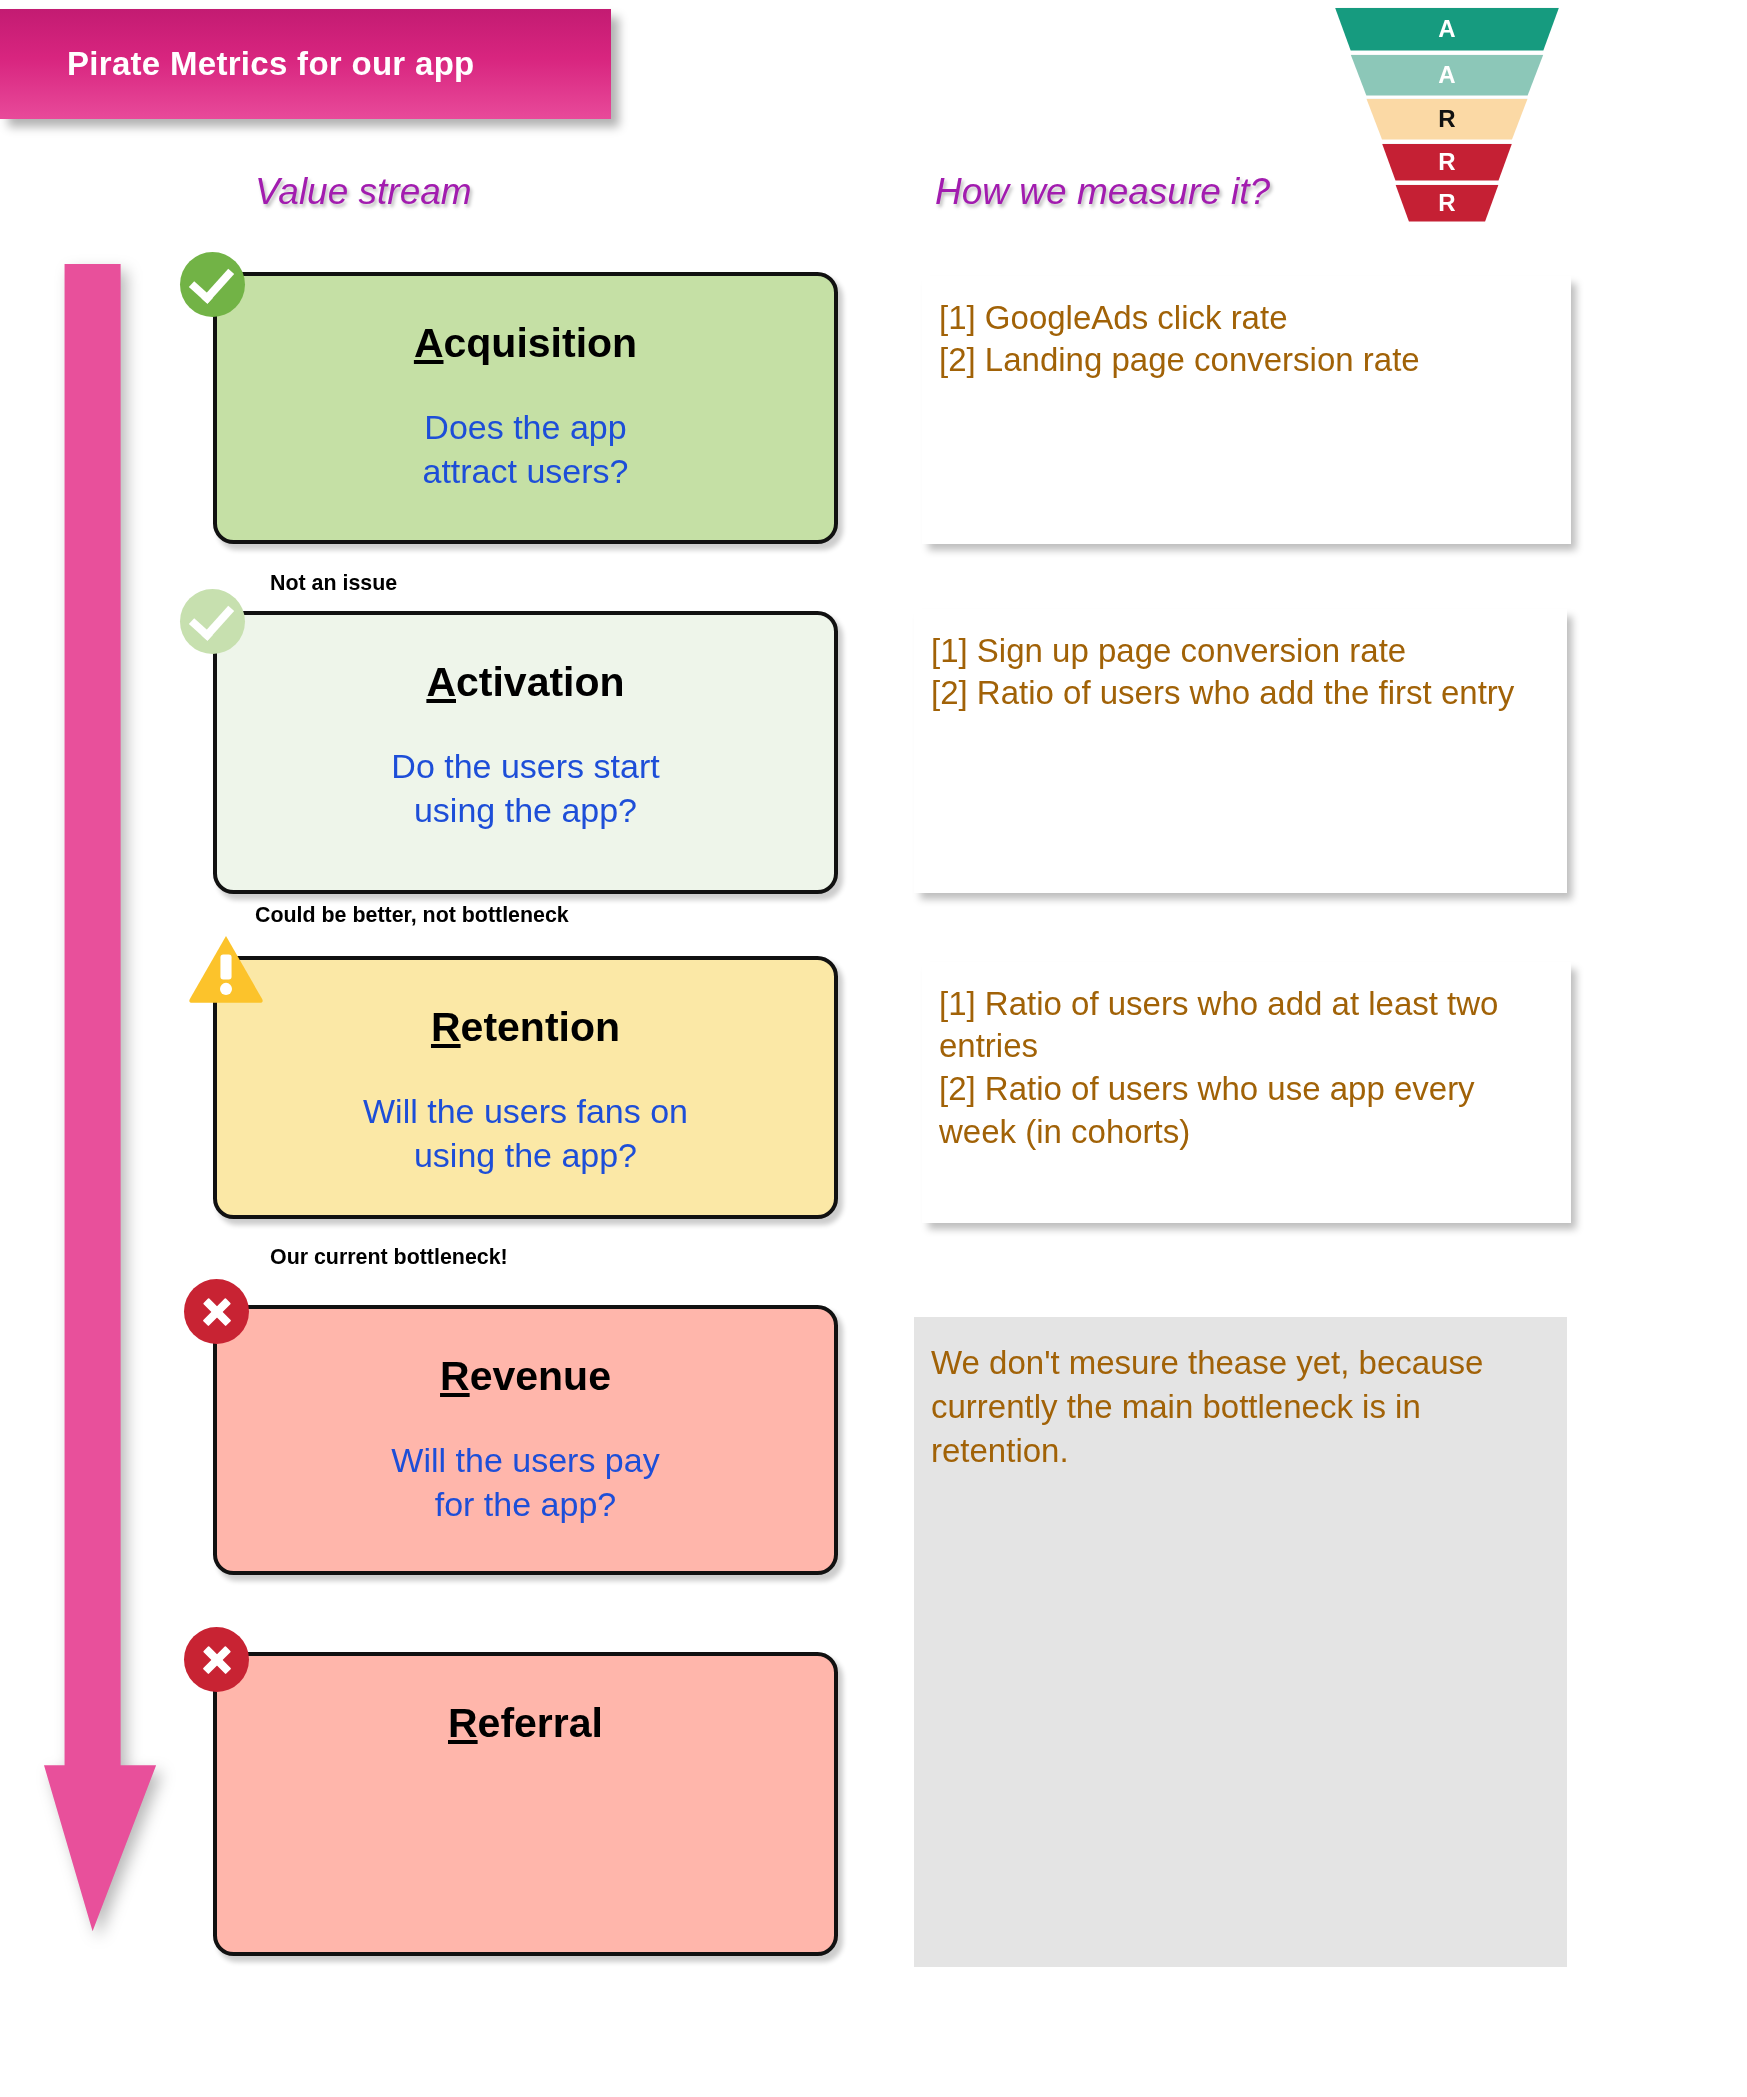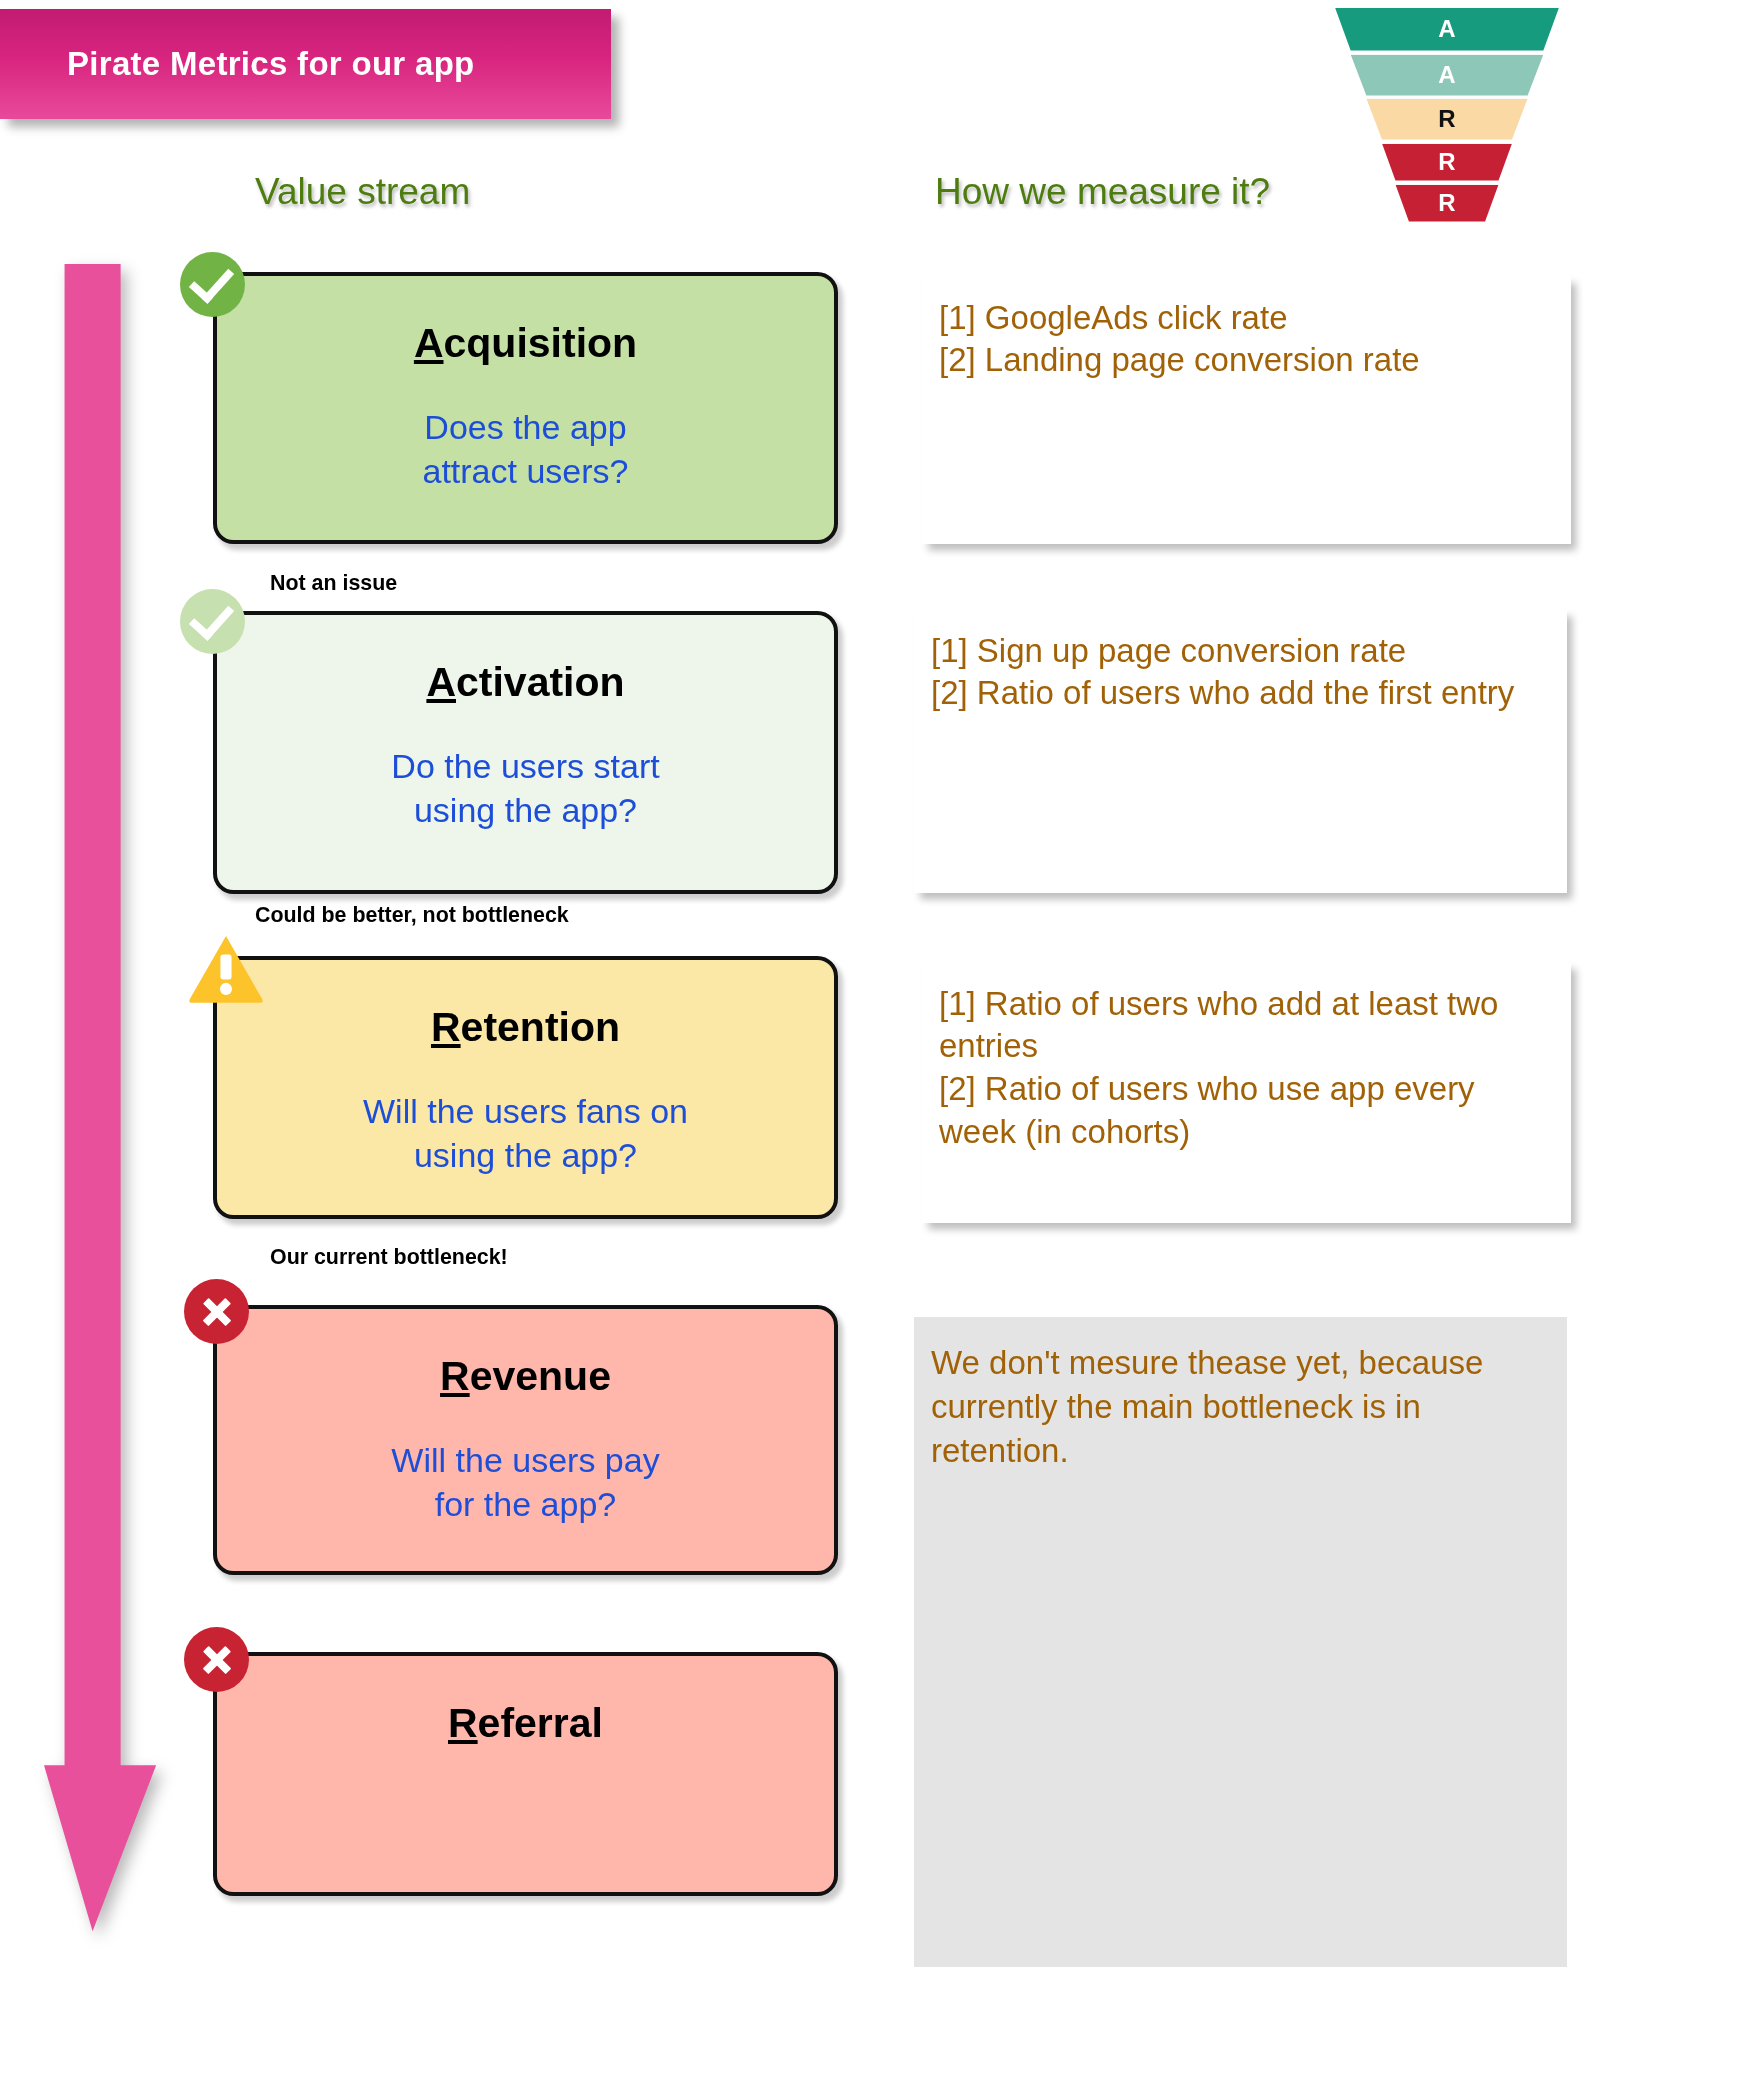--- a/index.html
+++ b/index.html
@@ -33,23 +33,24 @@
     font-size: 33px;
     font-weight: bold;
     margin-left: 67px;
     letter-spacing: 0.3px;
   }
 
   
   .col-heading {
     position: absolute;
     font-size: 37px;
-    color: #4d7c0f;
+    color: #a21caf;
     text-shadow: 1.9px 2.8px 3.7px rgba(0,0,0,0.28);
     white-space: nowrap;
+    font-style: italic;
   }
   #heading-value-stream { left: 255px; top: 171px; }
   #heading-measure { left: 935px; top: 171px; }
 
   
   #funnel {
     position: absolute;
     left: 1335px;
     top: 7.5px;
     width: 224px;
@@ -273,21 +274,21 @@
   </div>
   <div class="stage-desc">Will the users pay
 for the app?</div>
 </div>
 
 <div class="status-badge" style="left:184px; top:1627px;">
   <div class="badge-circle badge-bad">
       <i class="x-glyph"></i>
     </div>
 </div>
-<div class="stage-card" style="top:1652px; height:244px; background:#ffb6ab;">
+<div class="stage-card" style="top:1652px; height:304px; background:#ffb6ab;">
   <div class="stage-title">
     <span class="lead">R</span><span>eferral</span>
   </div>
 </div>
 
 <div class="metric-panel" style="left:922px; top:276px; width:649px; height:268px;">
   <div class="metric-text">[1] GoogleAds click rate
 [2] Landing page conversion rate</div>
 </div>
 

